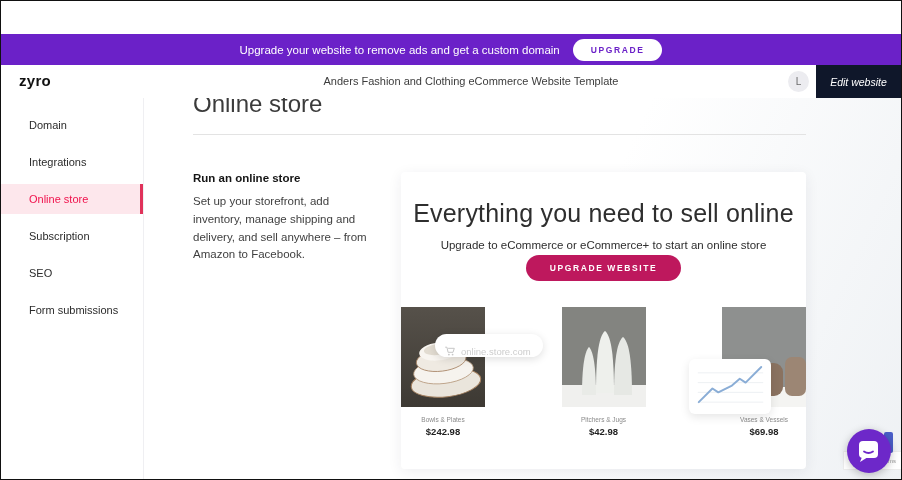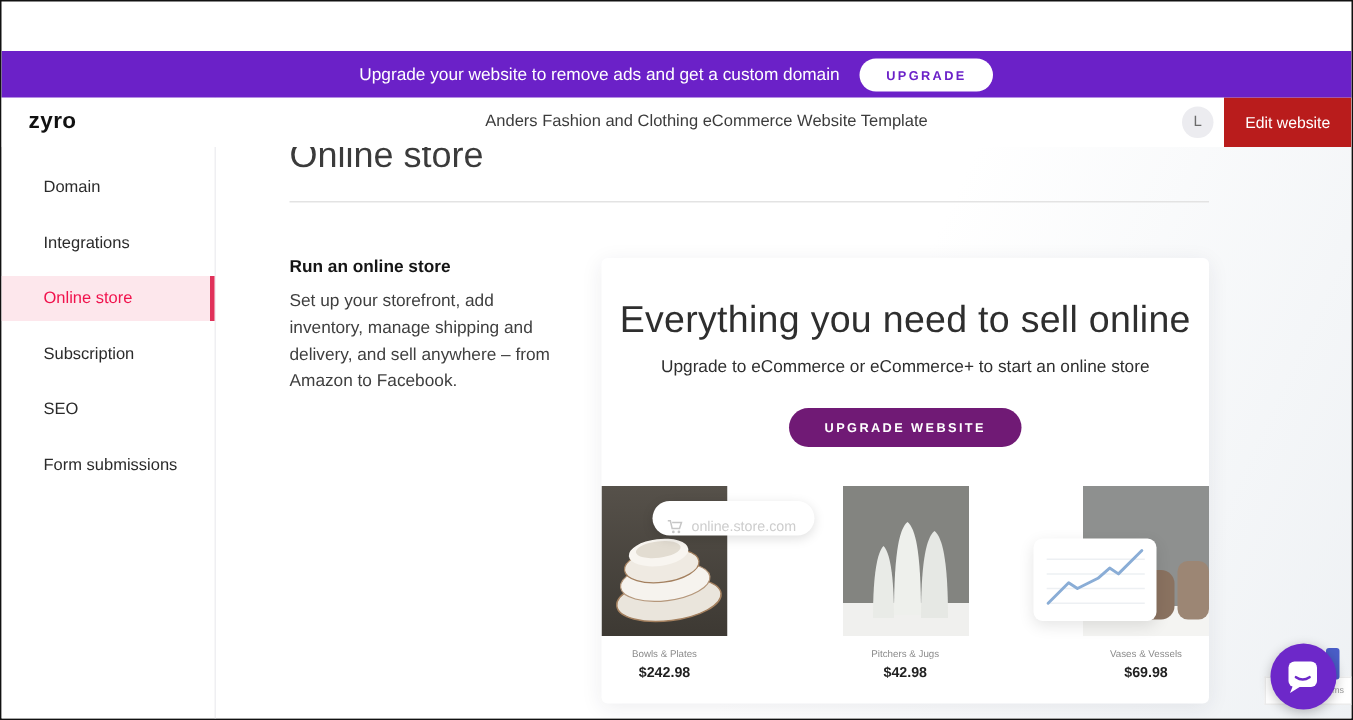--- a/index.html
+++ b/index.html
@@ -7,42 +7,42 @@
   body { font-family:"Liberation Sans", sans-serif; }
   .screen {
     position:relative; width:902px; height:480px; margin:0 auto;
     background:#fff; overflow:hidden; border:1px solid #111;
   }
   
   .topbar { position:absolute; left:0; top:16px; width:100%; height:33px; background:#fff; z-index:5;margin-top:48px; }
   .logo { position:absolute; left:18px; top:7px; font-size:15px; font-weight:800; letter-spacing:.3px; color:#111; cursor:pointer; }
   .site-title { position:absolute; left:0; right:0; top:10px; text-align:center; font-size:11px; color:#3c3c3c;padding-left:40px; }
   .avatar { position:absolute; right:92px; top:6px; width:21px; height:21px; border-radius:50%; background:#ececf0; color:#6b6b6b; font-size:10px; display:flex; align-items:center; justify-content:center; cursor:pointer; }
-  .edit-btn { position:absolute; right:0; top:0; width:85px; height:33px; background:#b91c1c; color:#fff; border:none; font-size:10.5px; font-family:inherit; cursor:pointer; }
+  .edit-btn { position:absolute; right:0; top:0; width:85px; height:33px; background:#0f172a; color:#fff; border:none; font-size:10.5px; font-family:inherit; cursor:pointer;font-style:italic; }
   
   .banner { position:absolute; left:0; top:33px; width:100%; height:31px; background:#6b21c8; display:flex; align-items:center; justify-content:center; gap:13px; z-index:5; }
   .banner-text { color:#fff; font-size:11.5px; }
   .banner-pill { background:#fff; color:#6b21c8; border:none; font-family:inherit; font-size:8.5px; font-weight:700; letter-spacing:1.6px; padding:6px 18px; border-radius:13px; cursor:pointer; }
   
   .sidebar { position:absolute; left:0; top:64px; bottom:0; width:143px; background:#fff; border-right:1px solid #efeff2; padding-top:8px; z-index:4; }
   .nav-item { height:30px; line-height:30px; padding-left:28px; font-size:11px; color:#2b2b2b; margin-bottom:7px; cursor:pointer; }
   .nav-item.active { background:#fde7ec; color:#f0134d; border-right:3px solid #e0325a; }
   
   .main { position:absolute; left:143px; top:64px; right:0; bottom:0; background:linear-gradient(115deg,#ffffff 55%, #eef1f4 100%); padding-left:49px; }
   .page-title { font-size:24px; font-weight:400; color:#3b3b3b; margin-top:25px; }
   .title-divider { width:613px; border:none; border-top:1px solid #e3e3e3; margin-top:16px; }
   .content-row { display:flex; margin-top:37px; }
   .intro-col { width:185px; margin-right:23px; }
   .intro-heading { font-size:11.5px; font-weight:700; color:#151515; margin-bottom:9px; }
   .intro-desc { font-size:11.5px; color:#3f3f3f; line-height:1.55; }
   
   .card { position:relative; width:405px; height:297px; background:#fff; border-radius:4px; box-shadow:0 3px 14px rgba(40,40,60,.08); text-align:center; padding-top:27px; }
   .card-heading { font-size:25px; font-weight:400; color:#2e2e2e; letter-spacing:.2px; }
   .card-sub { font-size:11.5px; color:#2e2e2e; margin-top:11px; }
-  .purple-btn { margin-top:21px; background:#701a75; color:#fff; border:none; font-family:inherit; font-size:8.5px; font-weight:700; letter-spacing:1.6px; padding:8px 24px; border-radius:14px; cursor:pointer; }
+  .purple-btn { margin-top:4px; background:#be185d; color:#fff; border:none; font-family:inherit; font-size:8.5px; font-weight:700; letter-spacing:1.6px; padding:8px 24px; border-radius:14px; cursor:pointer; }
   .products { position:relative; display:flex; justify-content:space-between; gap:8px; margin-top:26px; }
   .product { width:84px; }
   .product-img { width:84px; height:100px; display:block; }
   .product-name { font-size:6.5px; color:#8a8a8a; margin-top:9px; }
   .product-price { font-size:9.5px; font-weight:700; color:#1f1f1f; margin-top:3px; }
   
   .browser-pill { position:absolute; left:34px; top:162px; height:23px; background:#fff; border-radius:12px; box-shadow:0 2px 8px rgba(0,0,0,.13); display:flex; align-items:flex-end; gap:5px; padding:0 12px 0 9px; font-size:9.5px; color:#cdcdcd; z-index:3; }
   .mini-chart { position:absolute; left:288px; top:187px; width:82px; height:55px; background:#fff; border-radius:6px; box-shadow:0 3px 10px rgba(0,0,0,.10); z-index:3; display:flex; align-items:center; justify-content:center; }
   
   .terms-badge { position:absolute; right:0; bottom:9px; width:58px; height:19px; background:#fff; border:1px solid #ececec; border-right:none; font-size:6px; color:#9a9a9a; line-height:18px; text-align:right; padding-right:5px; z-index:6; }

